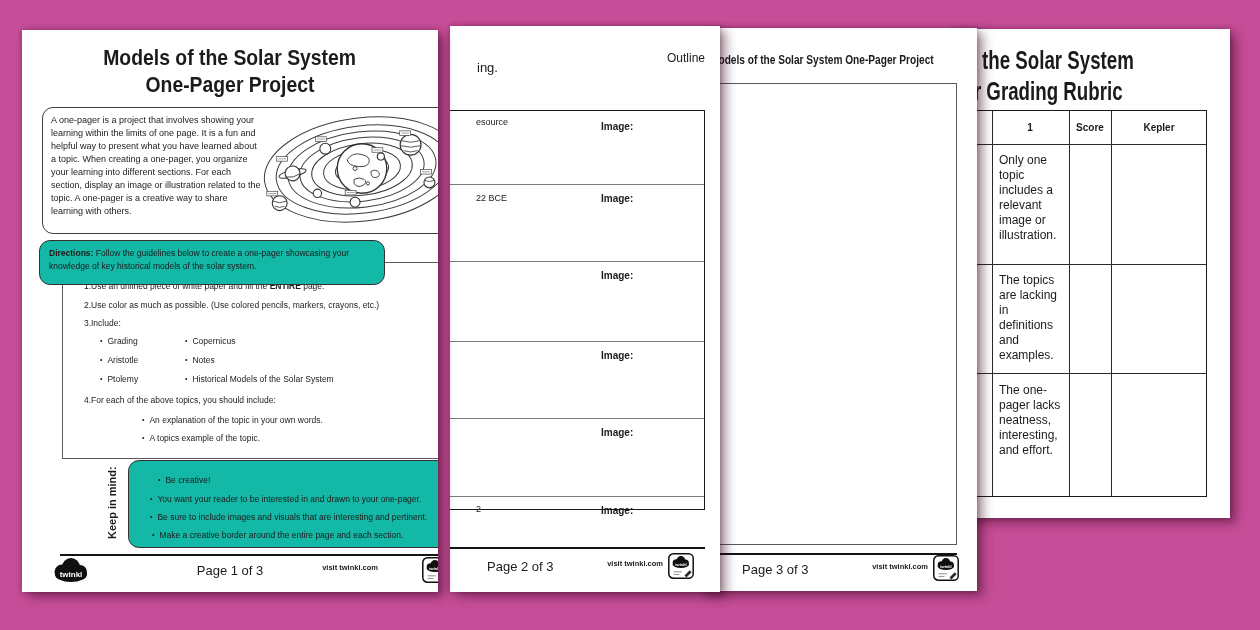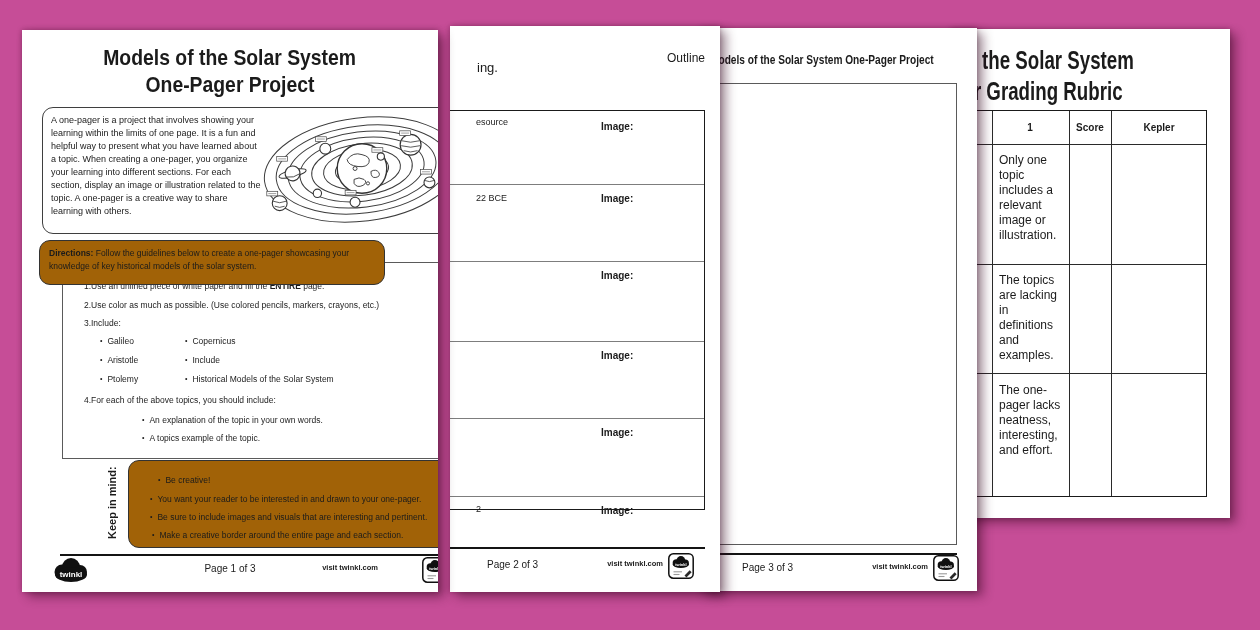--- a/index.html
+++ b/index.html
@@ -21,30 +21,30 @@
   .abs{position:absolute;}
   b,.bold{font-weight:700;}
 
   
   .p1-title{left:0;right:0;top:14px;text-align:center;font-weight:700;font-size:22px;line-height:27px;}
   .p1-title span{display:inline-block;transform:scaleX(.88);transform-origin:center;white-space:nowrap;}
   .intro-box{left:20px;top:77px;width:425px;height:125px;border:1.4px solid #3f3f3f;border-radius:11px;}
   .intro-text{left:29px;top:84px;width:211px;font-size:9px;line-height:1.45;}
   .solar{left:237px;top:80px;width:206px;height:119px;}
   .g-rect{left:40px;top:232px;width:399px;height:195px;border:1.1px solid #5a5a5a;z-index:1;}
-  .bubble{border:1.4px solid #333;border-radius:11px;background:#a16207;z-index:3;}
+  .bubble{border:1.4px solid #333;border-radius:11px;background:#14b8a6;z-index:3;}
   .dir-bubble{left:17px;top:210px;width:346px;height:45px;padding:6px 9px;font-size:8.5px;line-height:1.5;box-sizing:border-box;}
   .p1-line{position:absolute;white-space:nowrap;font-size:8.5px;z-index:2;text-align:right;}
   .num{display:inline-block;width:13px;}
   .blt::before{content:"•";margin-right:5px;font-size:7px;vertical-align:1px;}
   .kim-bubble{left:106px;top:430px;width:340px;height:86px;}
   .kim-label{left:84px;top:428px;height:90px;writing-mode:vertical-rl;transform:rotate(180deg);
              font-weight:700;font-size:11px;text-align:center;z-index:4;}
   .foot-line{border-top:2.2px solid #141414;height:0;}
-  .foot-small{font-size:10px;}
+  .foot-small{font-size:13px;}
   .foot-visit{font-size:7.5px;font-weight:700;}
 
   
   .p2-frag-top{left:27px;top:34px;font-size:13px;}
   .p2-outline{right:15px;top:25px;font-size:12px;font-weight:400;}
   .p2-table{left:-20px;top:68px;width:275px;height:400px;border:1.6px solid #1a1a1a;box-sizing:border-box;margin-top:16px;}
   .p2-div{position:absolute;left:0;right:0;height:1.2px;background:#7d7d7d;}
   .p2-img{position:absolute;left:170px;font-size:10px;font-weight:700;}
   .p2-frag{position:absolute;left:45px;font-size:9px;}
 
@@ -184,25 +184,25 @@
   <div class="p1-line" style="left:56px;top:251px">
     <span class="num">1.</span><span>Use an unlined piece of white paper and fill the </span><b>ENTIRE</b><span> page.</span>
   </div>
   <div class="p1-line" style="left:56px;top:270px">
     <span class="num">2.</span><span>Use color as much as possible. (Use colored pencils, markers, crayons, etc.)</span>
   </div>
   <div class="p1-line" style="left:56px;top:288px">
     <span class="num">3.</span><span>Include:</span>
   </div>
 
-  <div class="p1-line blt" style="left:78px;top:306px">Galileo</div>
+  <div class="p1-line blt" style="left:78px;top:306px">Grading</div>
   <div class="p1-line blt" style="left:78px;top:325px">Aristotle</div>
   <div class="p1-line blt" style="left:78px;top:344px">Ptolemy</div>
   <div class="p1-line blt" style="left:163px;top:306px">Copernicus</div>
-  <div class="p1-line blt" style="left:163px;top:325px">Include</div>
+  <div class="p1-line blt" style="left:163px;top:325px">Notes</div>
   <div class="p1-line blt" style="left:163px;top:344px">Historical Models of the Solar System</div>
 
   <div class="p1-line" style="left:56px;top:365px">
     <span class="num">4.</span><span>For each of the above topics, you should include:</span>
   </div>
   <div class="p1-line blt" style="left:120px;top:385px">An explanation of the topic in your own words.</div>
   <div class="p1-line blt" style="left:120px;top:403px">A topics example of the topic.</div>
 
   <div class="abs kim-label">Keep in mind:</div>
   <div class="abs bubble kim-bubble"></div>

